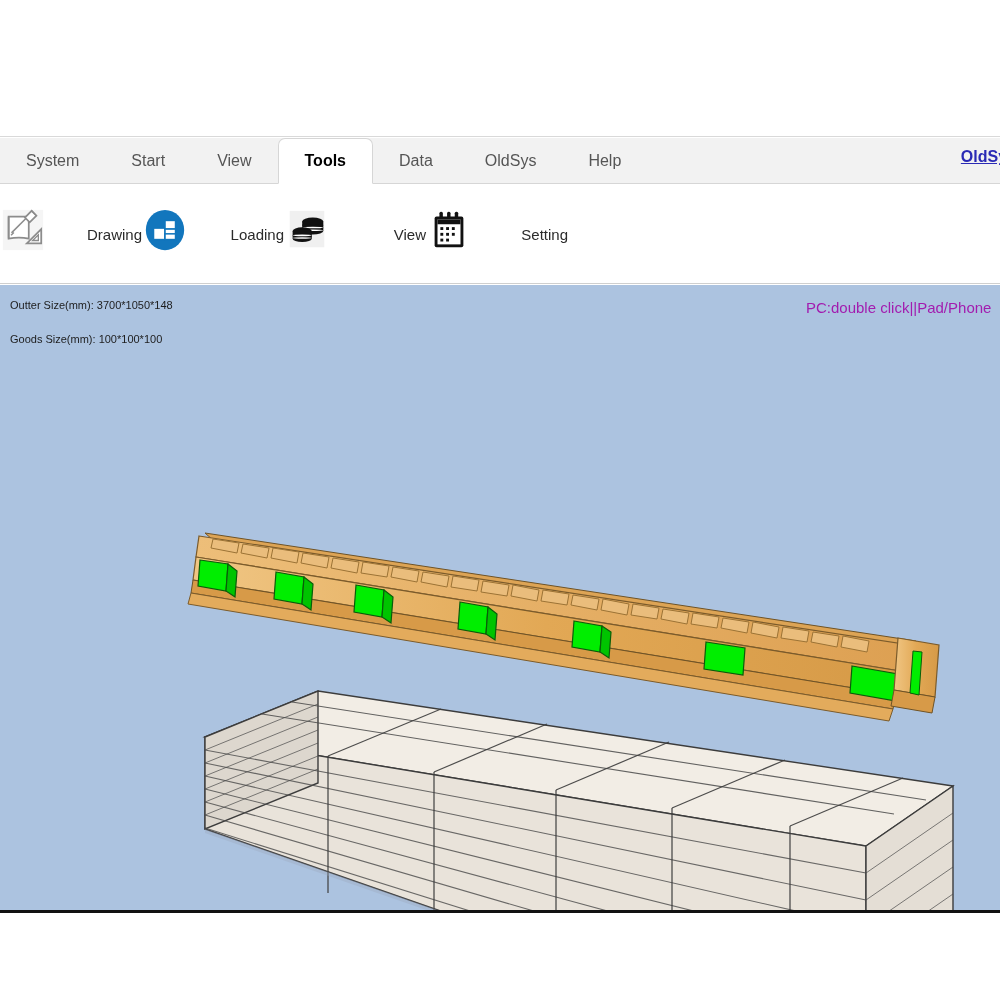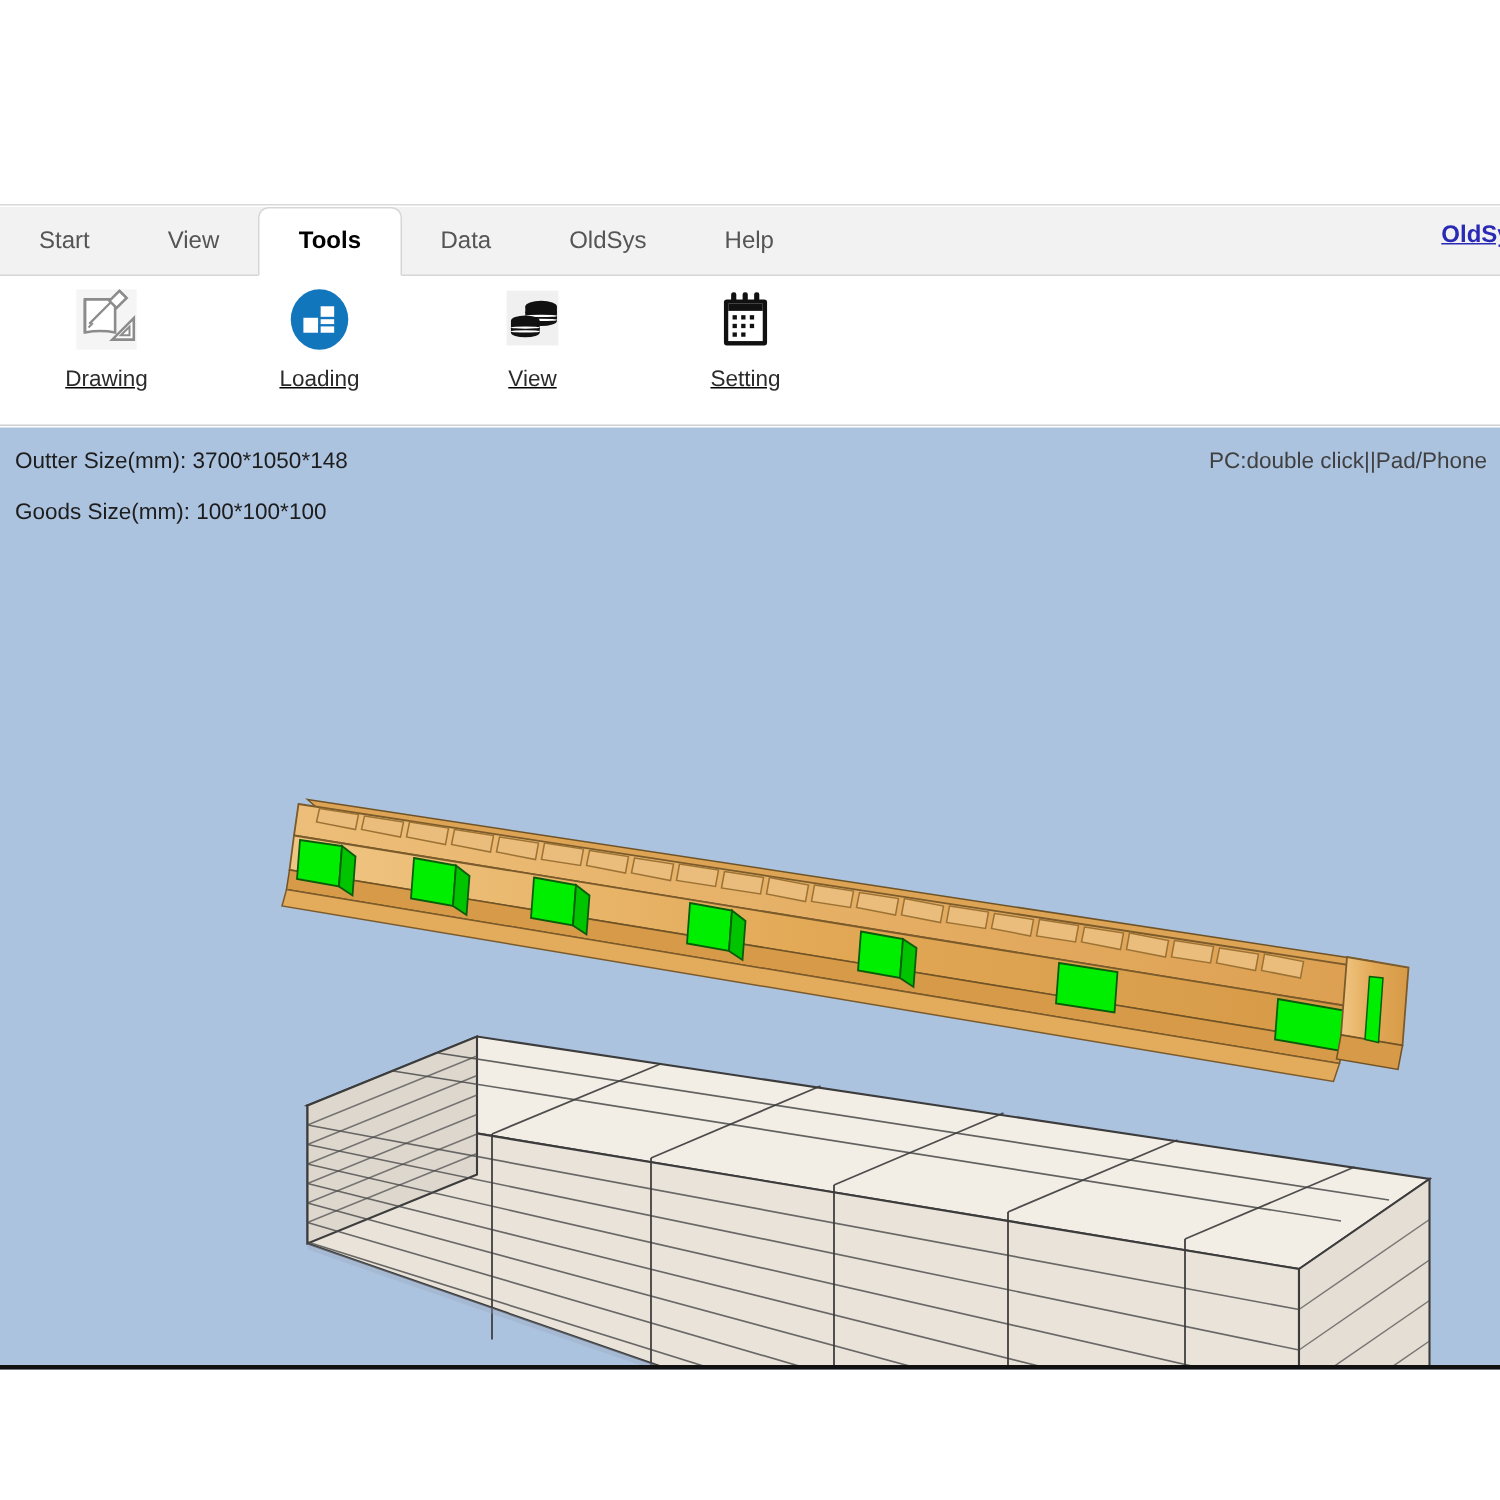--- a/index.html
+++ b/index.html
@@ -95,27 +95,26 @@
     background: #ffffff;
     border-bottom: 1px solid #cfcfcf;
     display: flex;
     align-items: flex-start;
     padding-top: 6px;
   }
   .ribbon-btn {
     width: 142px;
     height: 88px;
     display: flex;
-    flex-direction: column;
+    flex-direction: row;
     align-items: center;
-    justify-content: flex-start;
+    justify-content: space-between;
     cursor: pointer;
     background: transparent;
     border: none;
-    text-decoration: underline;
   }
   .ribbon-btn .glyph {
     width: 46px; height: 46px;
     display: flex;
     align-items: center;
     justify-content: center;
     margin-bottom: 8px;
   }
   .ribbon-btn .rlabel {
     font-size: 15px;
@@ -129,32 +128,32 @@
     top: 285px; left: 0;
     width: 1000px;
     height: 628px;
     background: #acc3e0;
     border-bottom: 3px solid #111111;
     overflow: hidden;
   }
   .vp-info {
     position: absolute;
     left: 10px;
-    font-size: 15px;
+    font-size: 11px;
     color: #1d1d1d;
     white-space: nowrap;
   }
   .vp-info.l1 { top: 14px; }
   .vp-info.l2 { top: 48px; }
   .vp-hint {
     position: absolute;
     top: 14px;
     left: 806px;
     font-size: 15px;
-    color: #404040;
+    color: #a21caf;
     white-space: nowrap;
   }
 
   .scene { position: absolute; inset: 0; }
   .scene svg { display: block; width: 1000px; height: 628px; }
 
   
   .bottom-blank {
     position: absolute;
     top: 916px; left: 0;
@@ -164,20 +163,21 @@
   }
 </style>
 </head>
 <body>
 
 <div id="app">
 
   <div class="top-blank"></div>
 
   <div class="tabstrip">
+    <div class="tab">System</div>
     <div class="tab">Start</div>
     <div class="tab">View</div>
     <div class="tab active">Tools</div>
     <div class="tab">Data</div>
     <div class="tab">OldSys</div>
     <div class="tab">Help</div>
     <div class="tab-spacer"></div>
   </div>
 
   <div class="oldsys-wrap">

